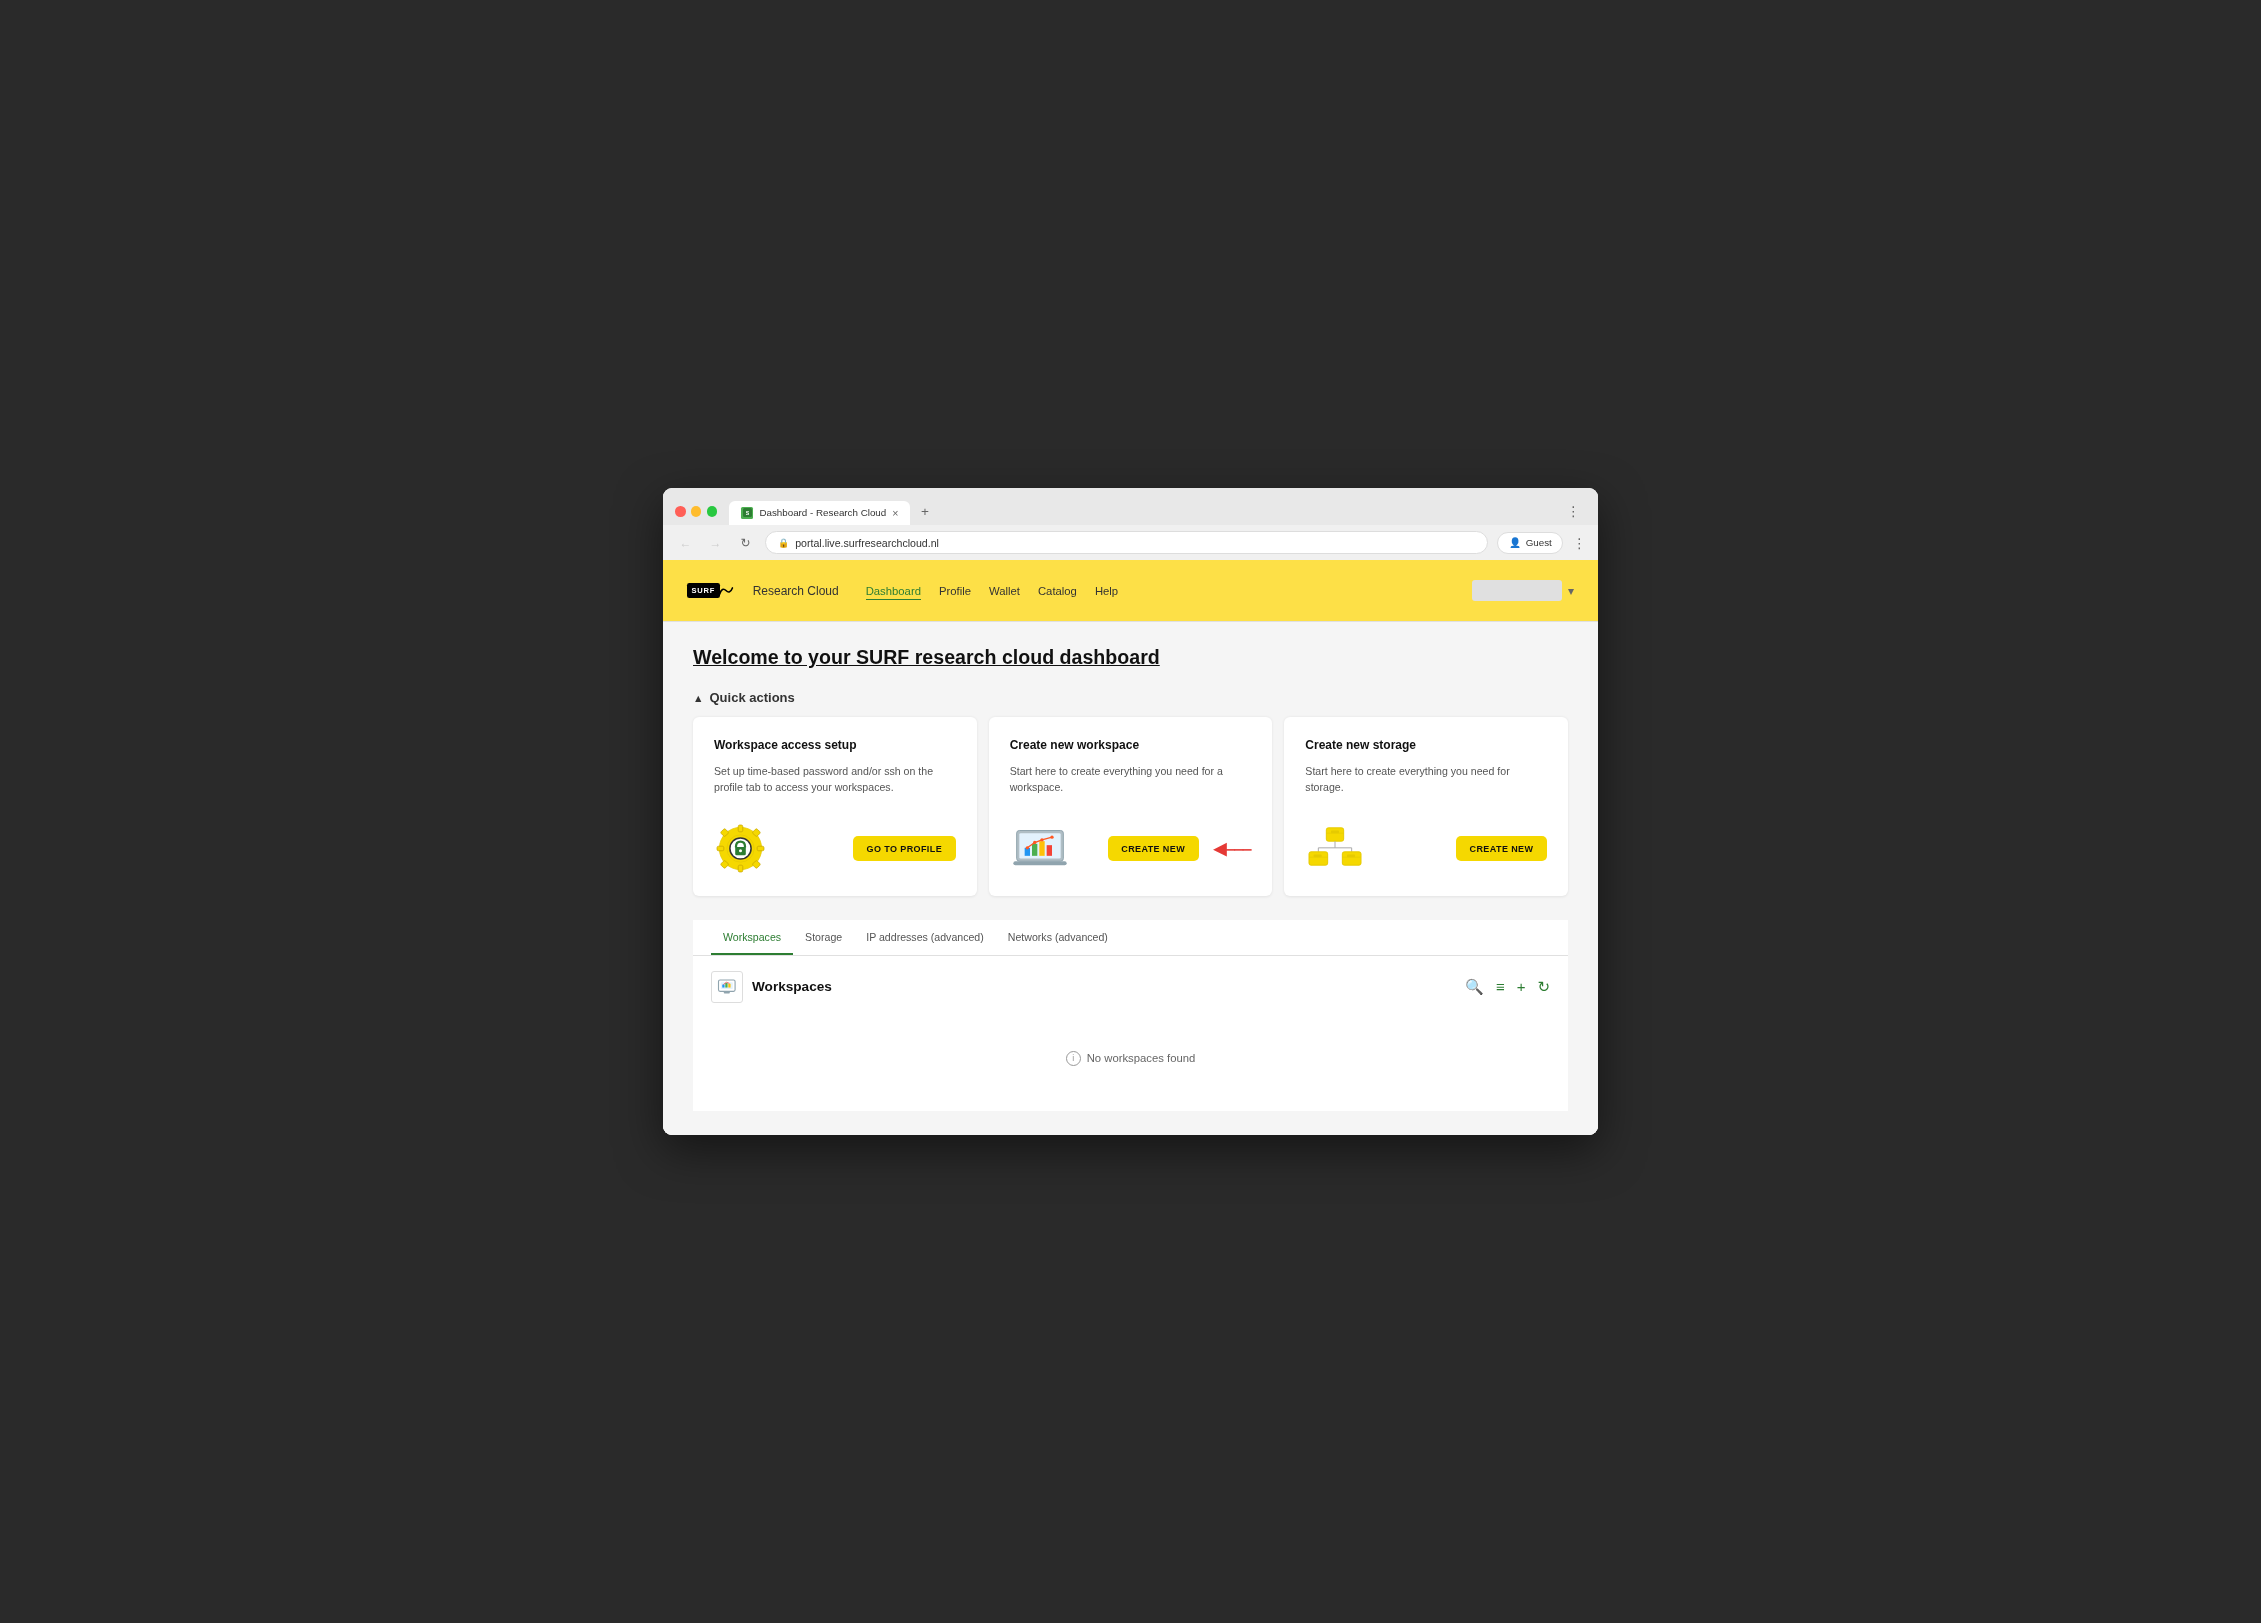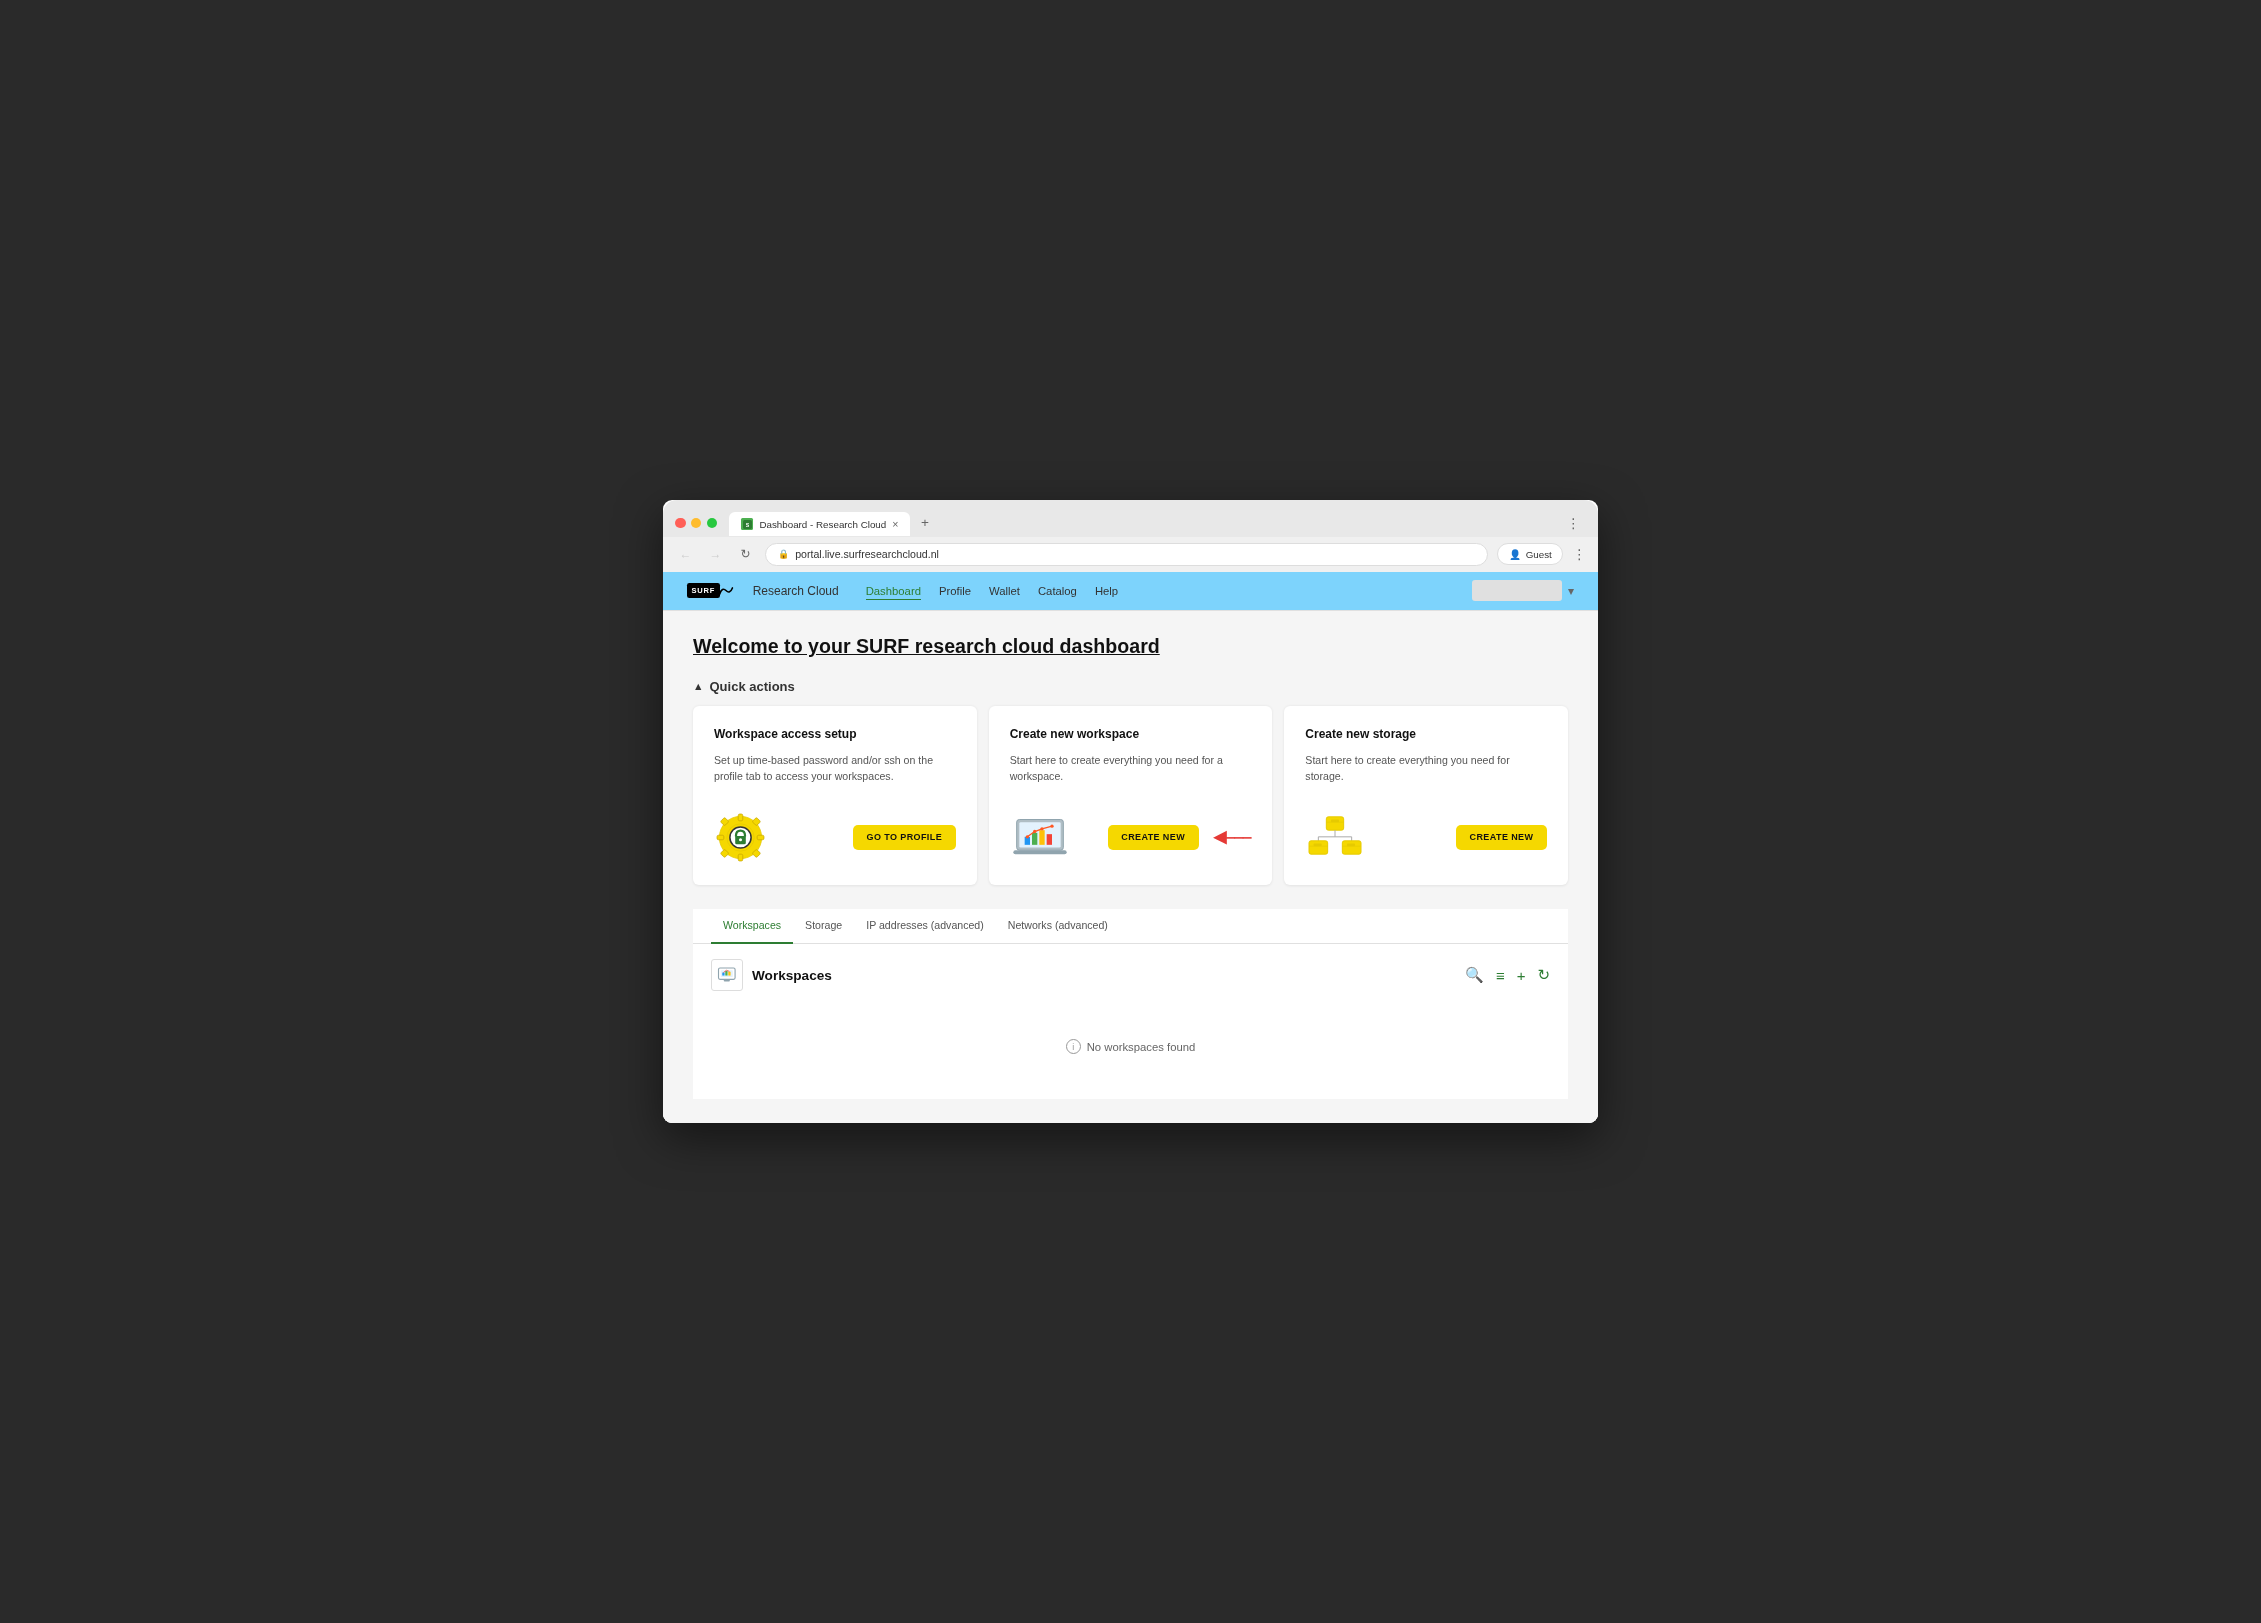--- a/index.html
+++ b/index.html
@@ -18,21 +18,20 @@
       background: #fff;
       border-radius: 9px;
       overflow: hidden;
       box-shadow: 0 15px 45px rgba(0,0,0,0.5);
     }
 
     
     .browser-chrome {
       background: #e8e8e8;
       padding: 0;
-      border-radius: 14px;
     }
 
     .title-bar {
       display: flex;
       align-items: center;
       padding: 9px 12px 0;
       gap: 6px;
     }
 
     .traffic-lights {
@@ -167,22 +166,22 @@
     .app-content {
       background: #fff;
     }
 
     
     .top-nav {
       display: flex;
       align-items: center;
       padding: 0 24px;
       border-bottom: 0.8px solid #e0e0e0;
-      background: #7dd3fc;
-      height: 39px;
+      background: #fde047;
+      height: 62px;
     }
 
     .surf-logo {
       display: flex;
       align-items: center;
       margin-right: 18px;
     }
 
     .surf-logo-box {
       background: #000;

